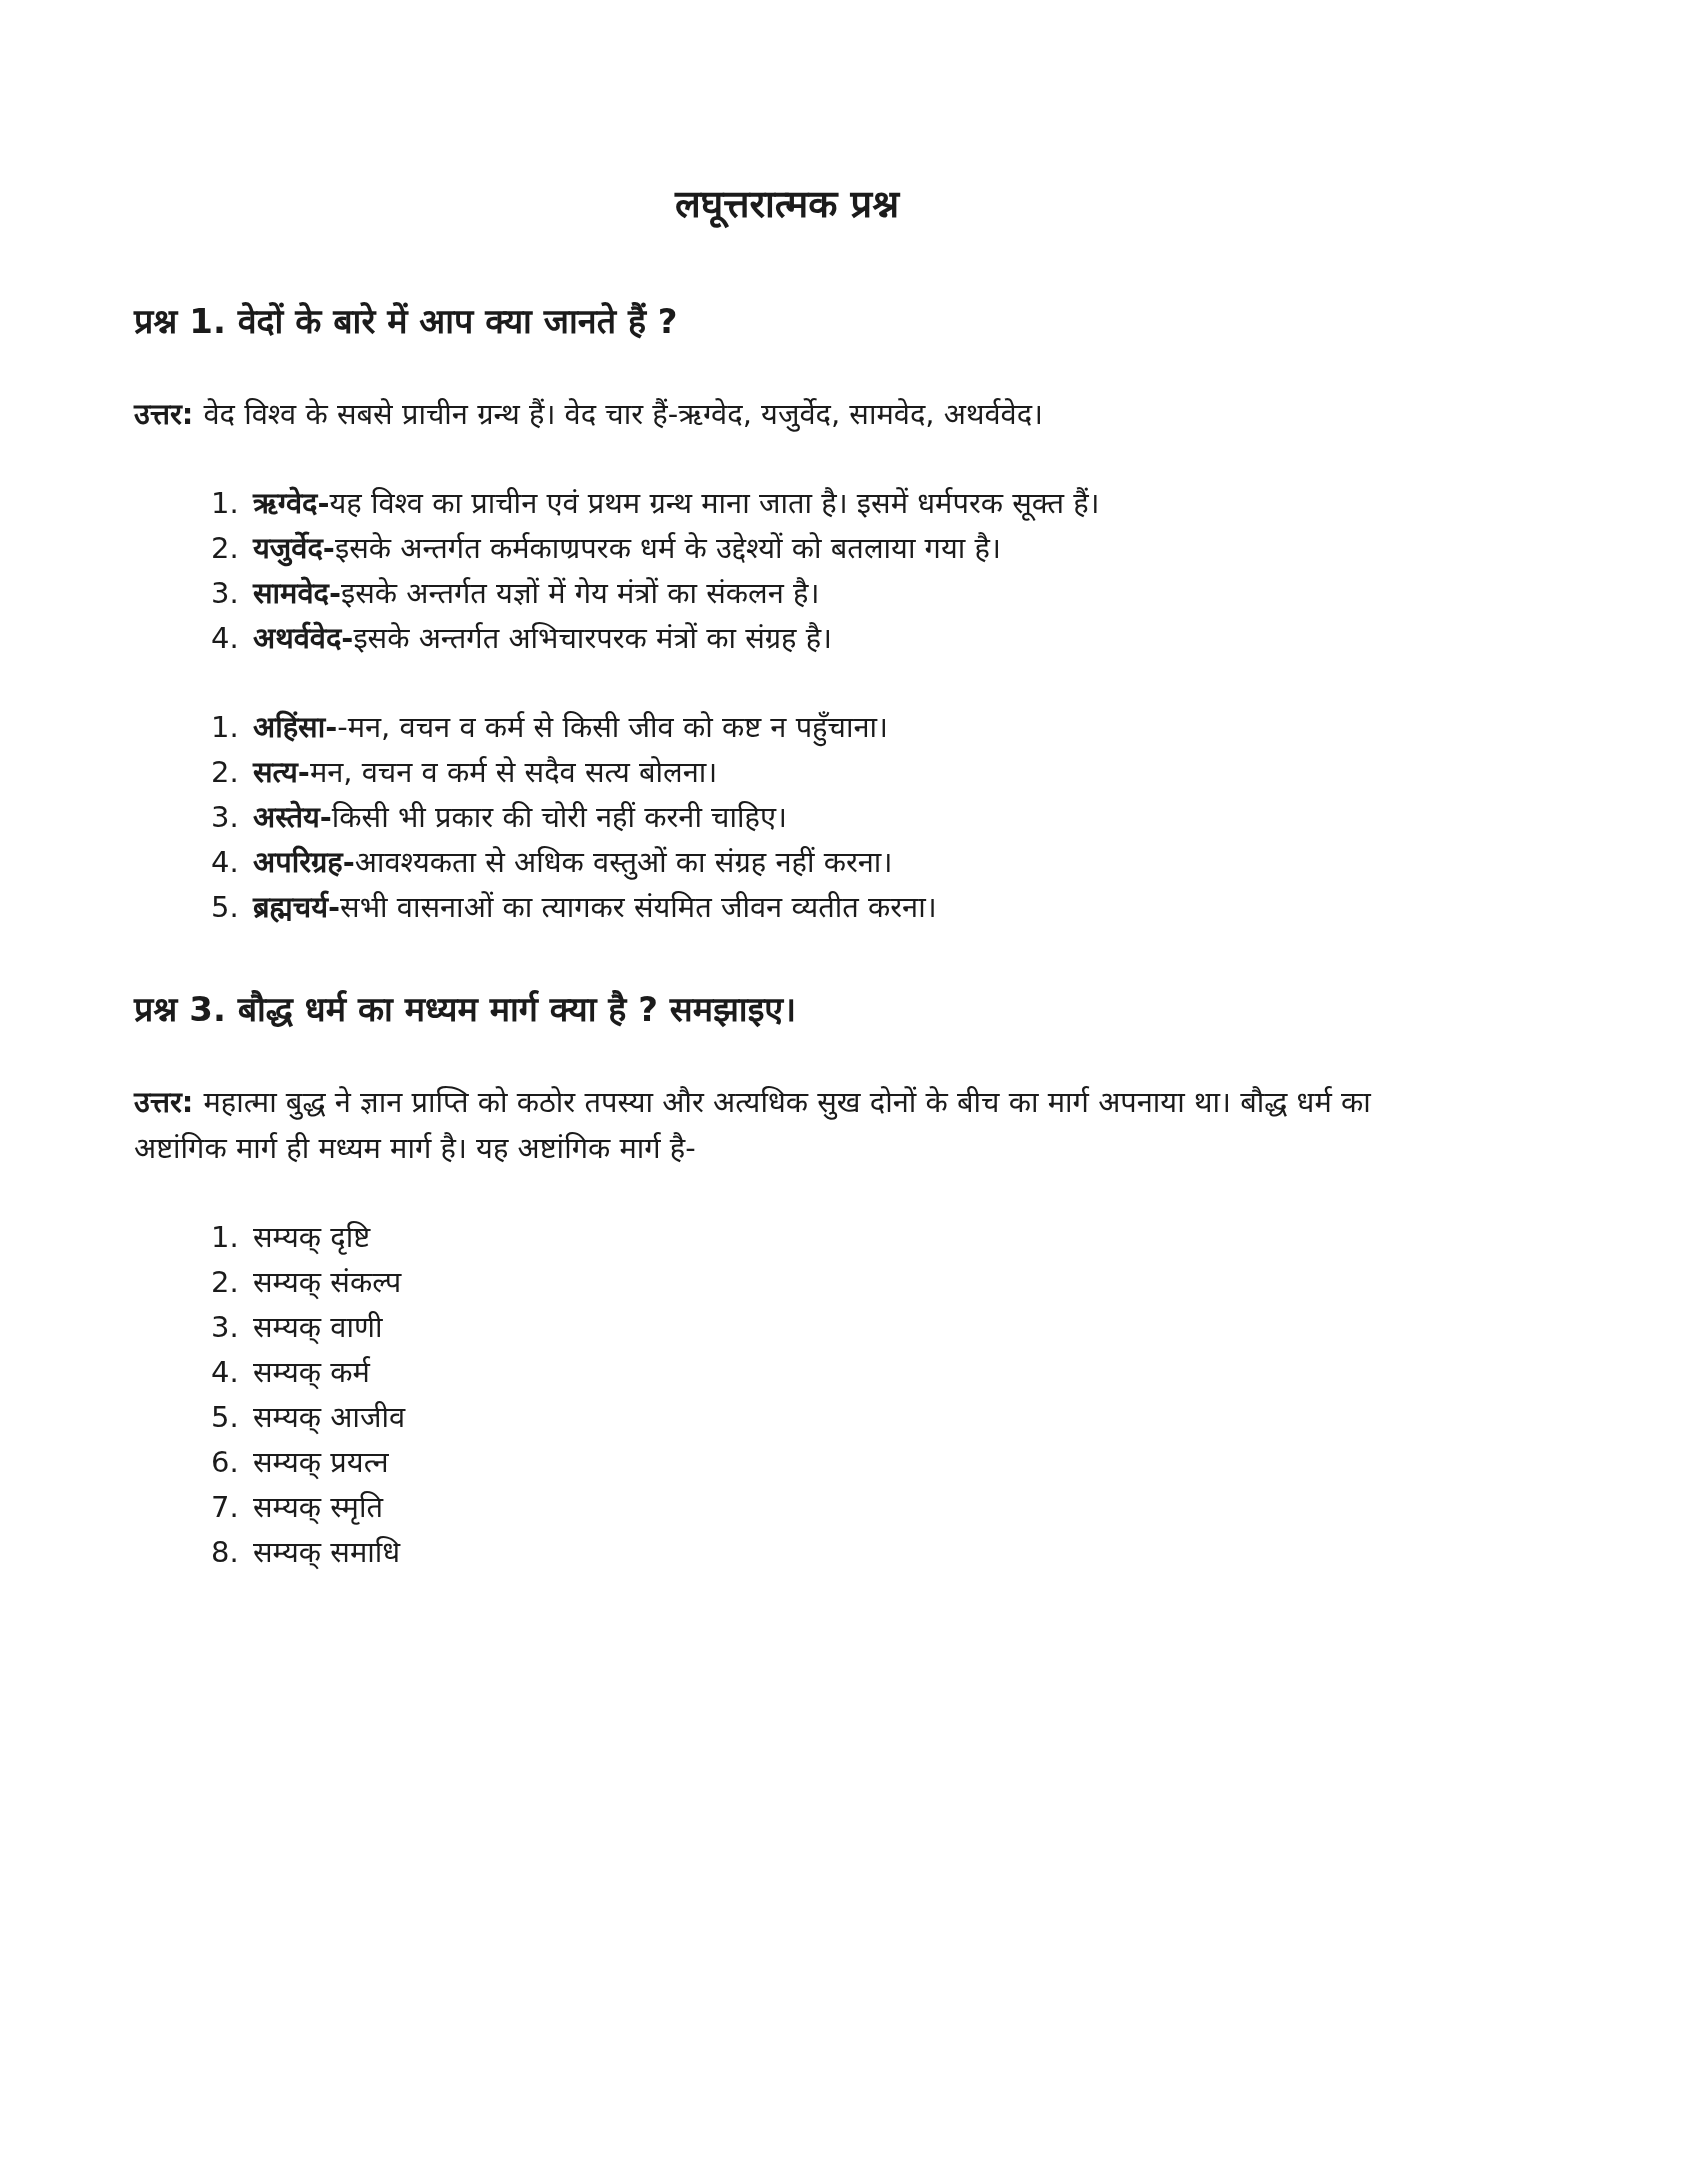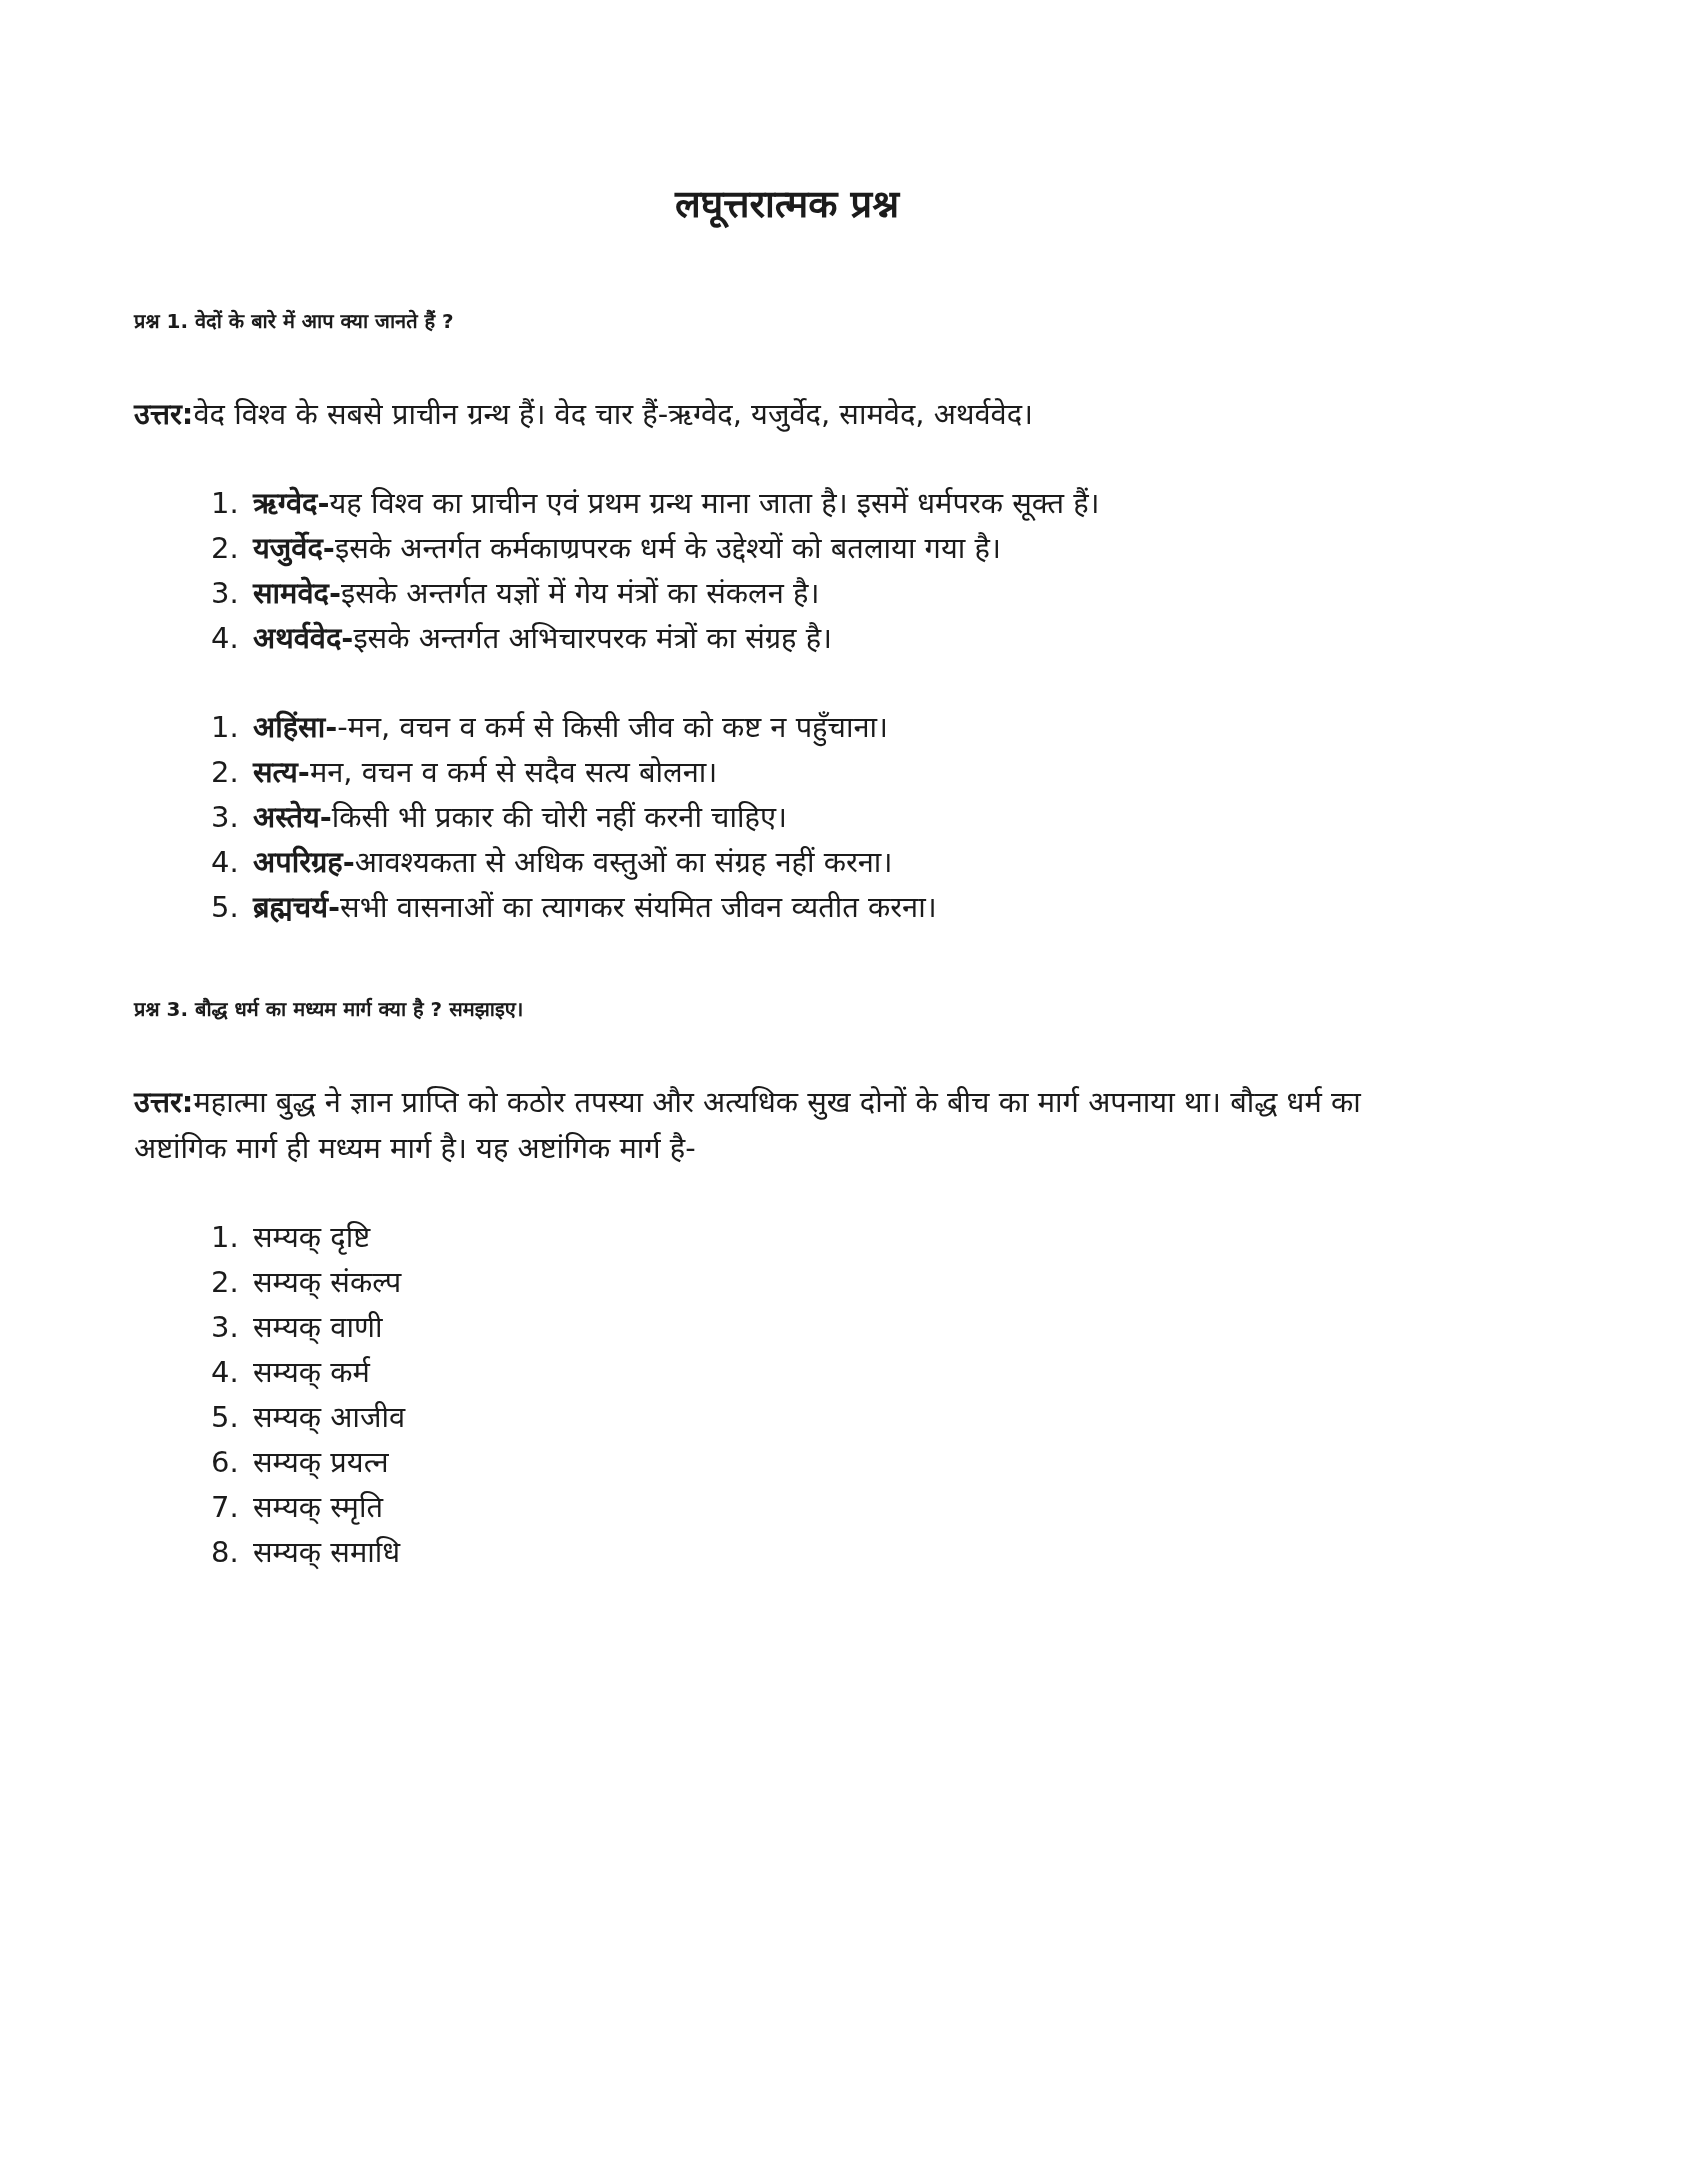--- a/index.html
+++ b/index.html
@@ -14,33 +14,34 @@
     padding: 180px 243px 0 134px;
   }
   .doc-title {
     font-size: 38px;
     font-weight: 700;
     text-align: center;
     margin: 0 0 71px 0;
     line-height: 48px;
   }
   .question {
-    font-size: 20px;
+    font-size: 34px;
     font-weight: 700;
     margin: 57px 0 0 0;
     line-height: 44px;
   }
   .answer {
     font-size: 29px;
     font-weight: 400;
     margin: 48px 0 0 0;
     line-height: 46px;
   }
   .answer-label {
     font-weight: 700;
+    margin-right: 10px;
   }
   .num-list {
     margin: 44px 0 0 0;
     padding: 0 0 0 77px;
     list-style: none;
   }
   .num-list li {
     display: flex;
     font-size: 29px;
     line-height: 45px;

